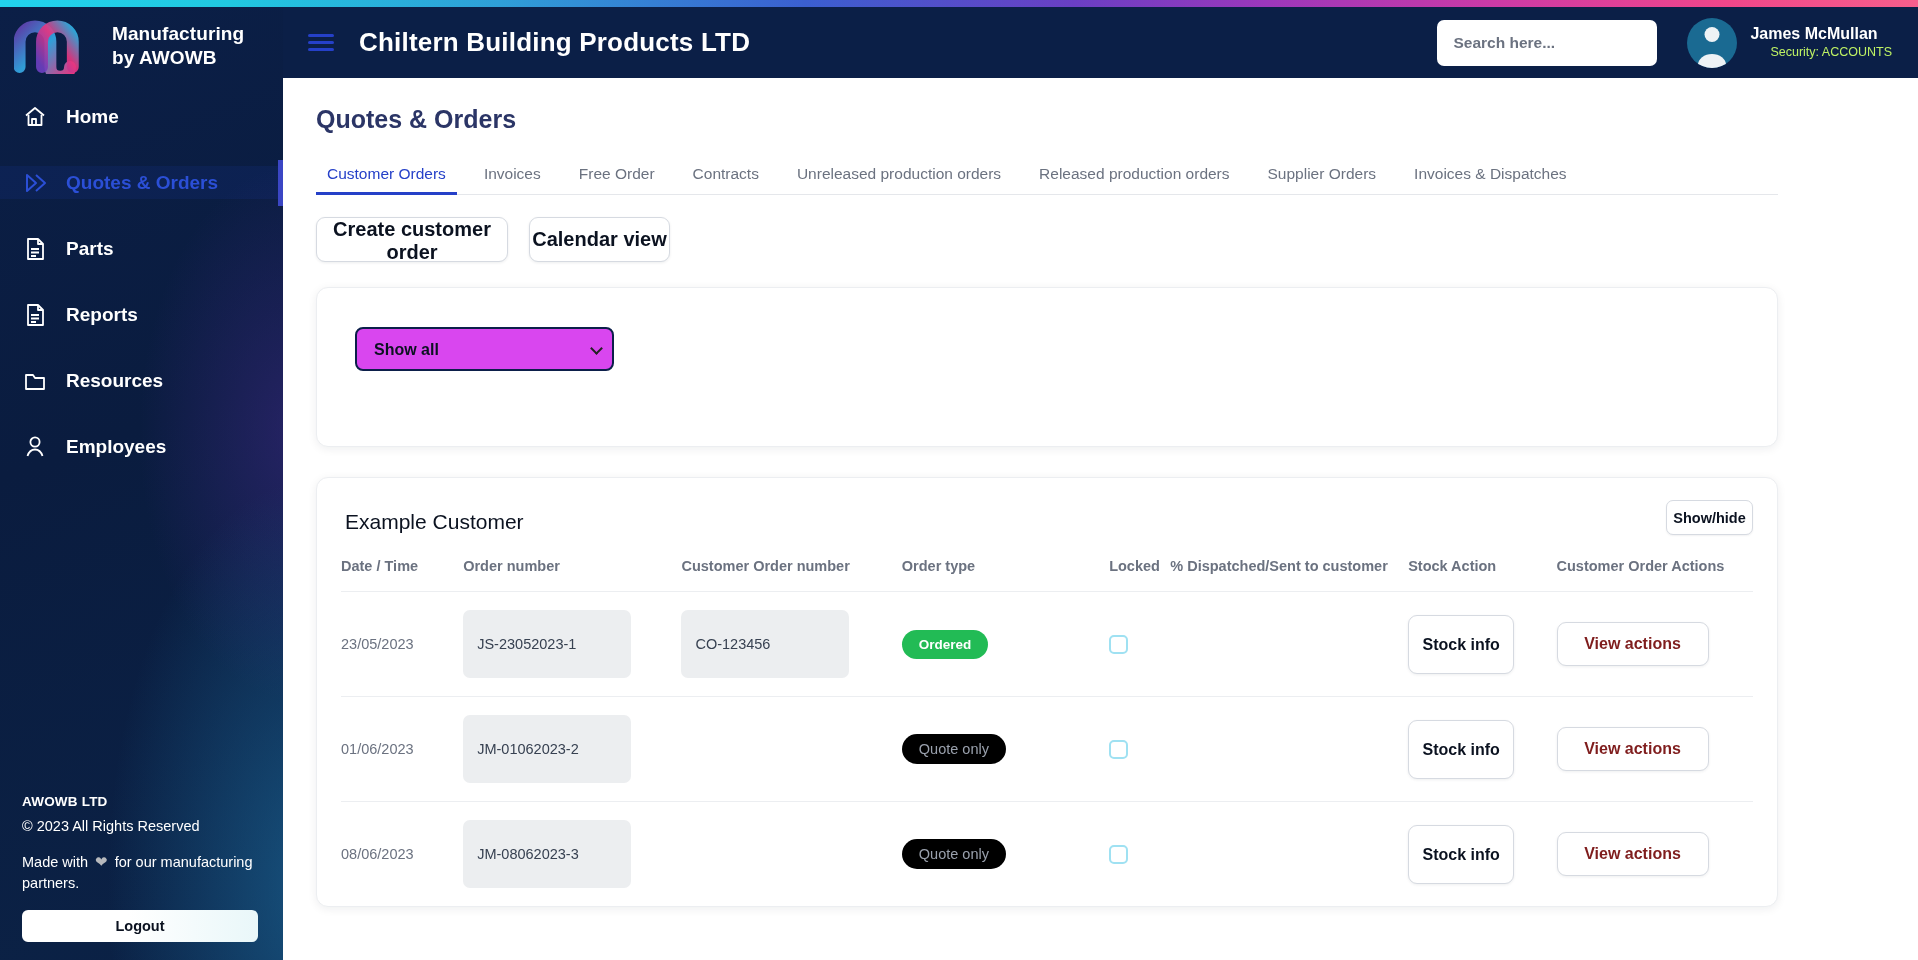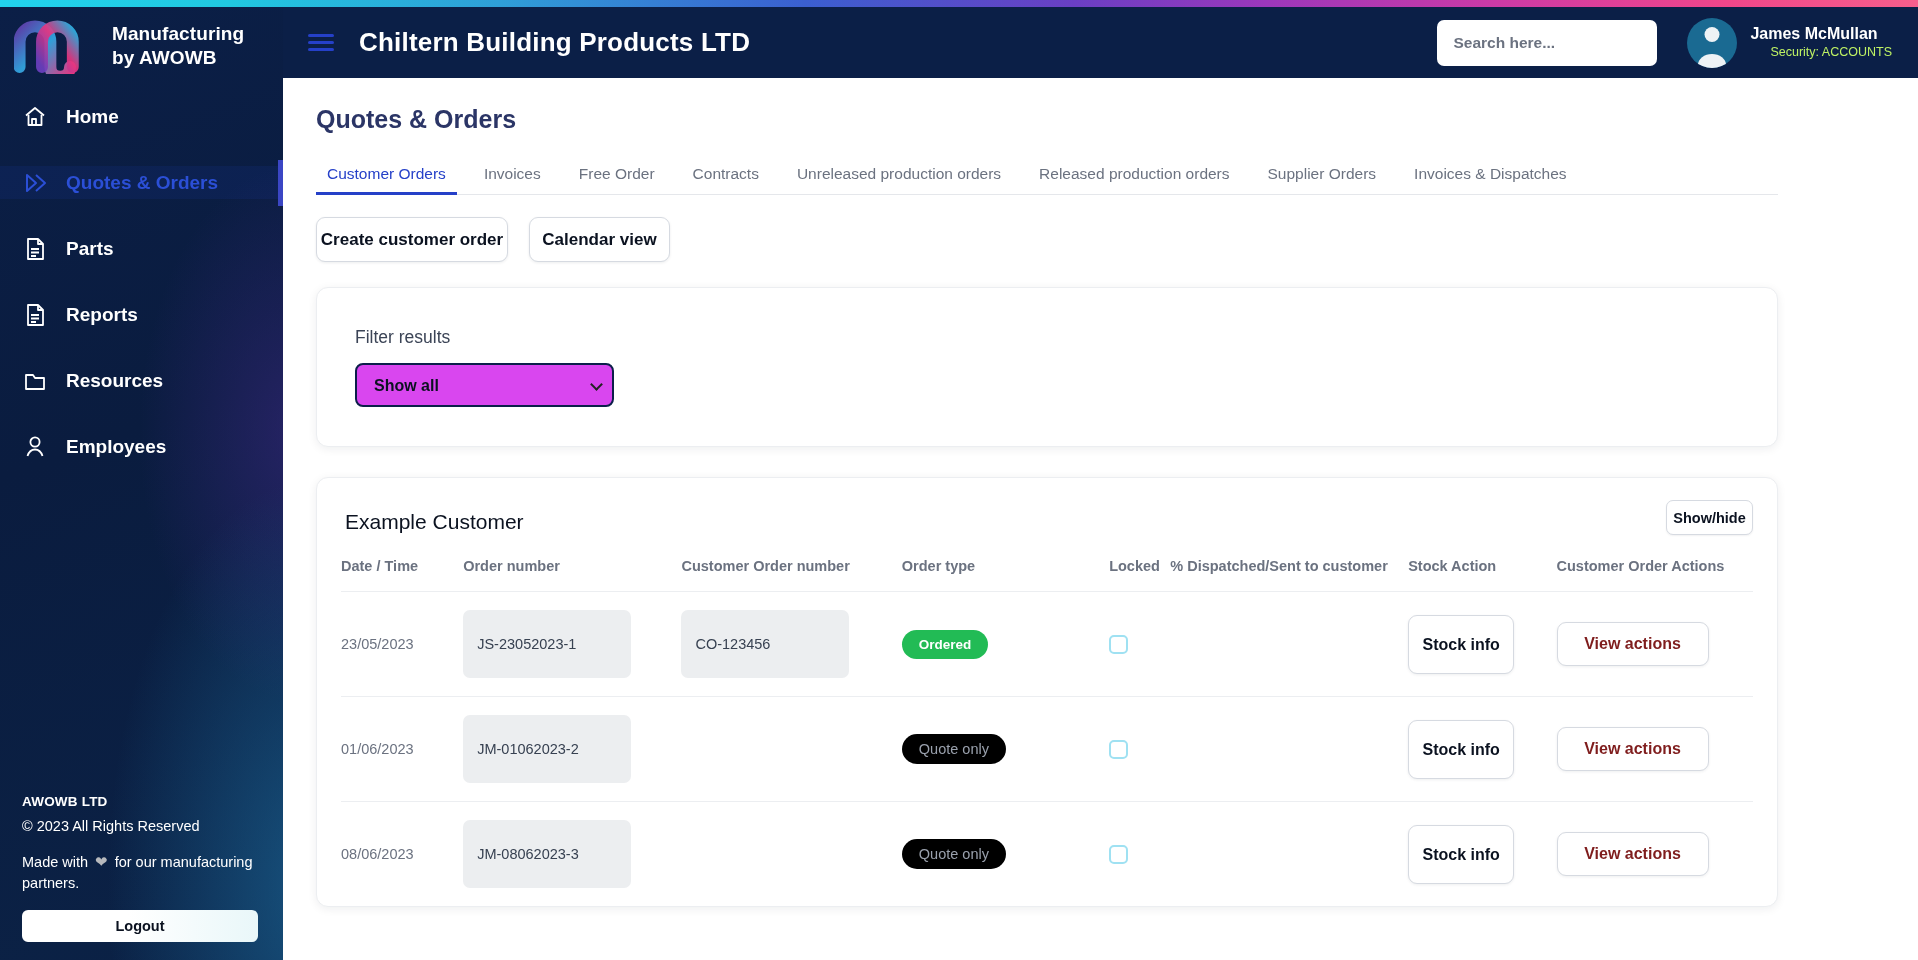--- a/index.html
+++ b/index.html
@@ -109,21 +109,21 @@
   .tab:first-child { padding-left: 11px; }
   .tab.active { color: #2540c8; font-weight: 400; }
   .tab.active::after {
     content:""; position: absolute; left: 0; right: 8px; bottom: -1px; height: 3px; background: #2540c8;
   }
 
   .btn-row { margin: 22px 0 0 33px; display: flex; gap: 21px; }
   .btn {
     background: #ffffff; border: 1px solid #d6dae1; border-radius: 9px;
     box-shadow: 0 1px 3px rgba(16,24,40,0.08);
-    font-family: "Liberation Sans", sans-serif; font-size: 17px; font-weight: 700; color: #0b1220;
+    font-family: "Liberation Sans", sans-serif; font-size: 20px; font-weight: 700; color: #0b1220;
     cursor: pointer;
   }
   .btn-create { width: 192px; height: 45px; }
   .btn-calendar { width: 141px; height: 45px; }
 
   .card {
     margin: 25px 0 0 33px; width: 1462px; background: #ffffff;
     border: 1px solid #eceef1; border-radius: 12px;
     box-shadow: 0 2px 10px rgba(16,24,40,0.07);
   }
@@ -349,21 +349,20 @@
     <div class="tab">Supplier Orders</div>
     <div class="tab">Invoices &amp; Dispatches</div>
   </div>
 
   <div class="btn-row">
     <button class="btn btn-create">Create customer order</button>
     <button class="btn btn-calendar">Calendar view</button>
   </div>
 
   <section class="card filter-card">
-    <div class="filter-label">Filter results</div>
     <div class="select-wrap">
       <select class="filter-select">
         <option>Show all</option>
       </select>
       <span class="select-arrow"></span>
     </div>
   </section>
 
   <section class="card table-card">
     <div class="table-head-row">

